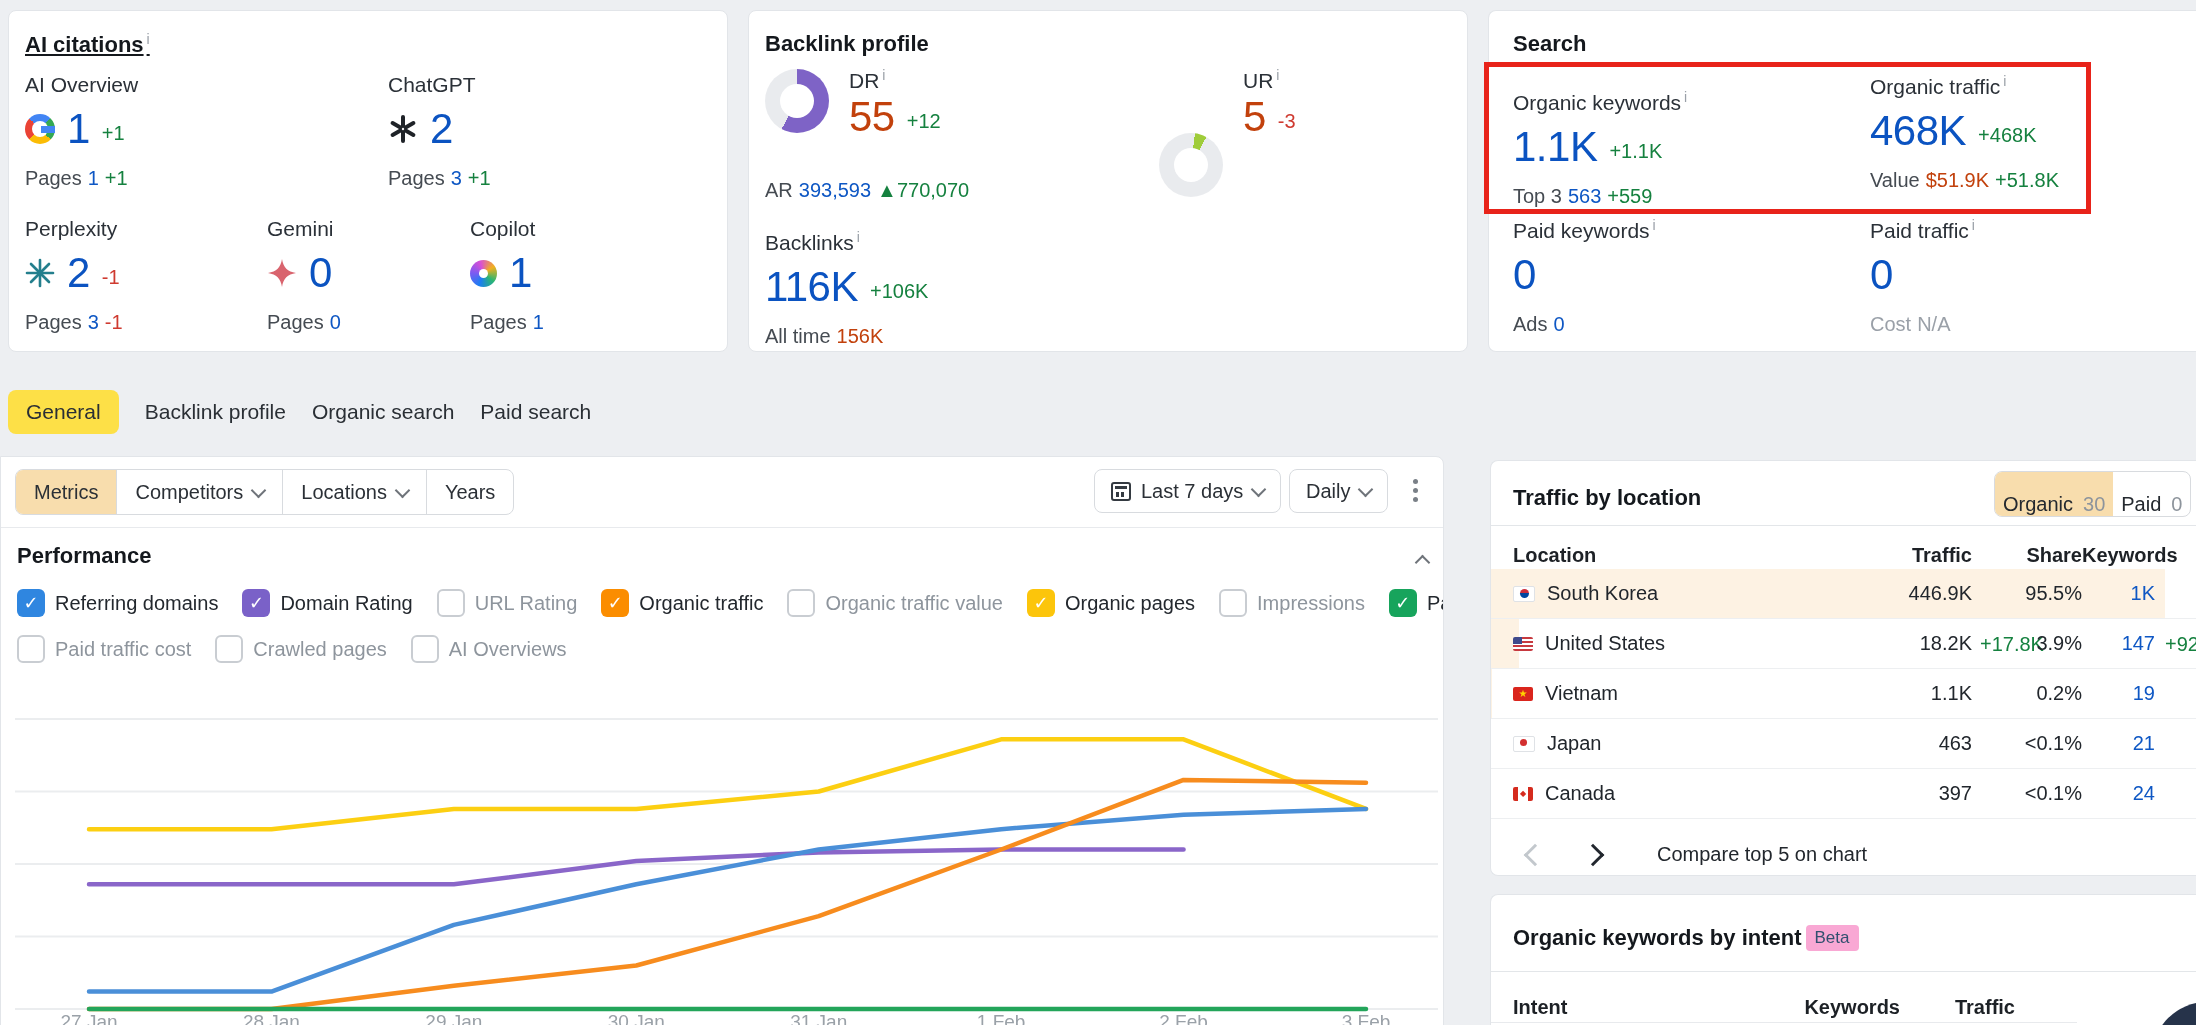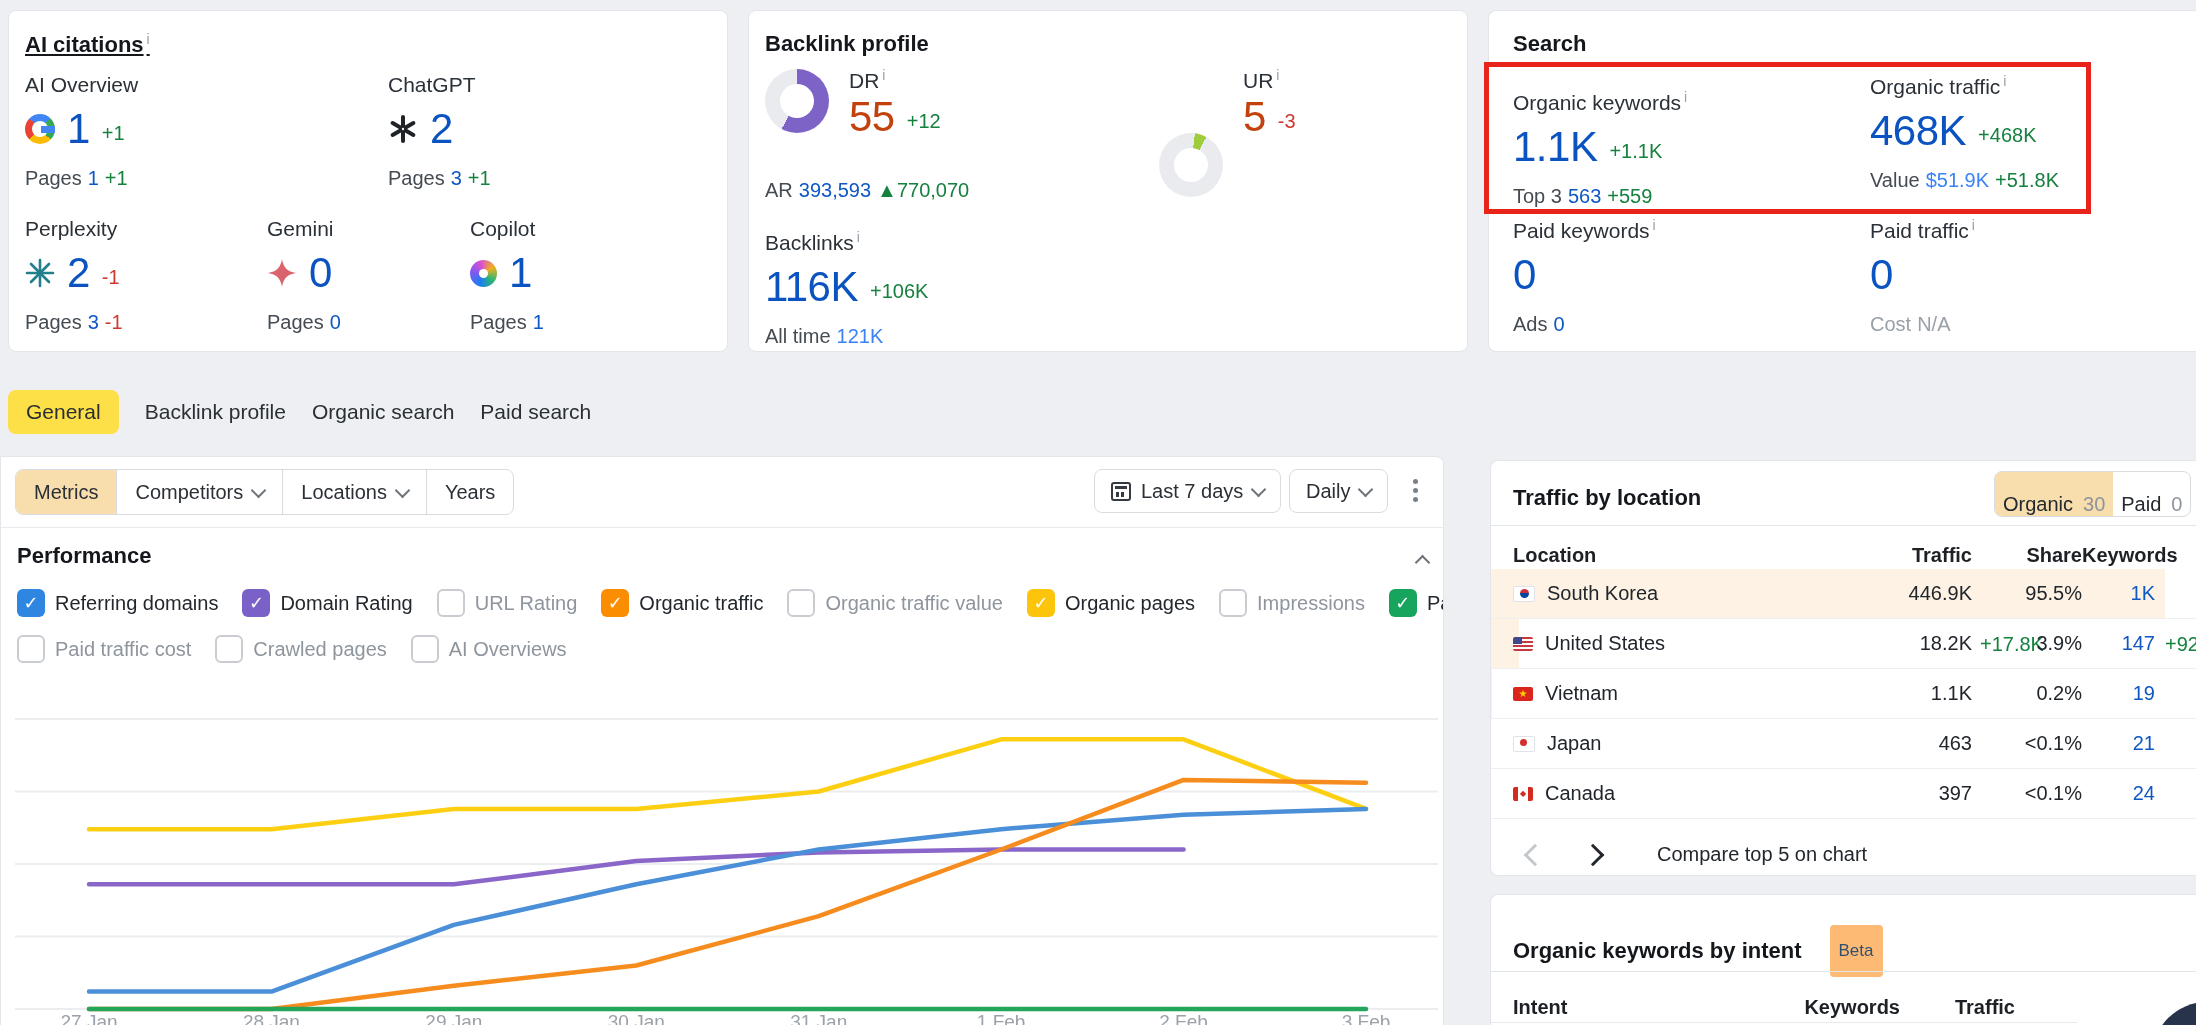--- a/index.html
+++ b/index.html
@@ -12,21 +12,21 @@
   .m-label{font-size:21px;color:#2b3138;white-space:nowrap;}
   .vrow{display:flex;align-items:center;gap:12px;margin-top:10px;}
   .big{font-size:42px;color:#0b53c1;letter-spacing:-0.5px;line-height:1.05;}
   .big.dark{color:#c2410c;}
   .delta{font-size:20px;color:#15813f;align-self:flex-end;margin-bottom:6px;white-space:nowrap;}
   .delta.red{color:#cf3a30;}
   .sub{font-size:20px;color:#454b52;margin-top:16px;white-space:nowrap;}
   .sub .lnk{color:#0e57c4;}
   .sub .pos{color:#15813f;}
   .sub .neg{color:#cf3a30;}
-  .sub .drk{color:#3b82f6;}
+  .sub .drk{color:#c2410c;}
   .sub .mut,.mut{color:#9aa0a8;}
   .sub span{margin-right:6px;}
   
   .g-icon{width:30px;height:30px;border-radius:50%;position:relative;display:inline-block;
     background:conic-gradient(from -45deg,#4285f4 0 25%,#34a853 25% 50%,#fbbc05 50% 75%,#ea4335 75% 100%);}
   .g-icon::before{content:"";position:absolute;inset:7px;background:#fff;border-radius:50%;}
   .g-icon::after{content:"";position:absolute;top:12px;right:0;width:14px;height:7px;background:#4285f4;}
   .copilot-icon{width:27px;height:27px;border-radius:50%;display:inline-block;
     background:conic-gradient(from 200deg,#1b7ef2,#7b5bf2,#d94fd5,#f2b01e,#2bb673,#1b7ef2);}
   .copilot-icon::after{content:"";display:block;width:9px;height:9px;border-radius:50%;background:#fff;margin:9px auto;}
@@ -85,21 +85,21 @@
   .flag.us{background:linear-gradient(#3f4a8c,#3f4a8c) 0 0/9px 7px no-repeat,
       repeating-linear-gradient(180deg,#c7393f 0 2px,#fff 2px 4px);}
   .flag.vn{background:#da251d;}
   .flag.vn::after{content:"★";color:#ffd400;font-size:10px;position:absolute;top:50%;left:50%;transform:translate(-50%,-54%);}
   .flag.jp::after{content:"";position:absolute;width:7px;height:7px;border-radius:50%;background:#d32f2f;top:2.5px;left:5.5px;}
   .flag.ca{background:linear-gradient(90deg,#d52b1e 0 25%,#fff 25% 75%,#d52b1e 75%);}
   .flag.ca::after{content:"◆";color:#d52b1e;font-size:8px;position:absolute;top:50%;left:50%;transform:translate(-50%,-55%);}
   .pag{width:13px;height:13px;border-right:3px solid #c3c8cd;border-bottom:3px solid #c3c8cd;display:inline-block;}
   .pag.prev{transform:rotate(135deg);}
   .pag.next{transform:rotate(-45deg);border-color:#22272e;}
-  .badge{background:#fdba74;color:#31506f;font-size:17px;border-radius:4px;padding:16px 9px;margin-left:28px;}
+  .badge{background:#f9a8d4;color:#31506f;font-size:17px;border-radius:4px;padding:3px 9px;margin-left:4px;}
   .int-grid{display:grid;grid-template-columns:1fr 130px 115px;padding:0 62px 0 22px;align-items:center;}
   .fab{position:absolute;left:2152px;top:1002px;width:110px;height:110px;border-radius:50%;background:#26334a;}
   .annotation{position:absolute;border:5px solid #e8231a;box-sizing:border-box;}
   .spoke-icon svg{display:block;}
 </style>
 </head>
 <body>
 
 <div class="card" style="left:8px;top:10px;width:720px;height:342px;">
   <div class="abs sec-title" style="left:16px;top:20px;text-decoration:underline;"><span>AI citations</span><sup class="info">i</sup></div>
@@ -200,21 +200,21 @@
       <span class="delta red">-3</span>
       </div>
   </div>
 
   <div class="abs" style="left:16px;top:218px;">
     <div class="m-label"><span>Backlinks</span><sup class="info">i</sup></div>
     <div class="vrow">
         <span class="big">116K</span>
       <span class="delta">+106K</span>
       </div>
-    <div class="sub"><span>All time</span><span class="drk">121K</span></div>
+    <div class="sub"><span>All time</span><span class="drk">156K</span></div>
   </div>
 
 </div>
 
 <div class="card" style="left:1488px;top:10px;width:708px;height:342px;border-radius:8px 0 0 8px;border-right:none;">
   <div class="abs sec-title" style="left:24px;top:20px;">Search</div>
 
   <div class="abs" style="left:24px;top:62px;margin-top:16px;">
     <div class="m-label"><span>Organic keywords</span><sup class="info">i</sup></div>
     <div class="vrow">

